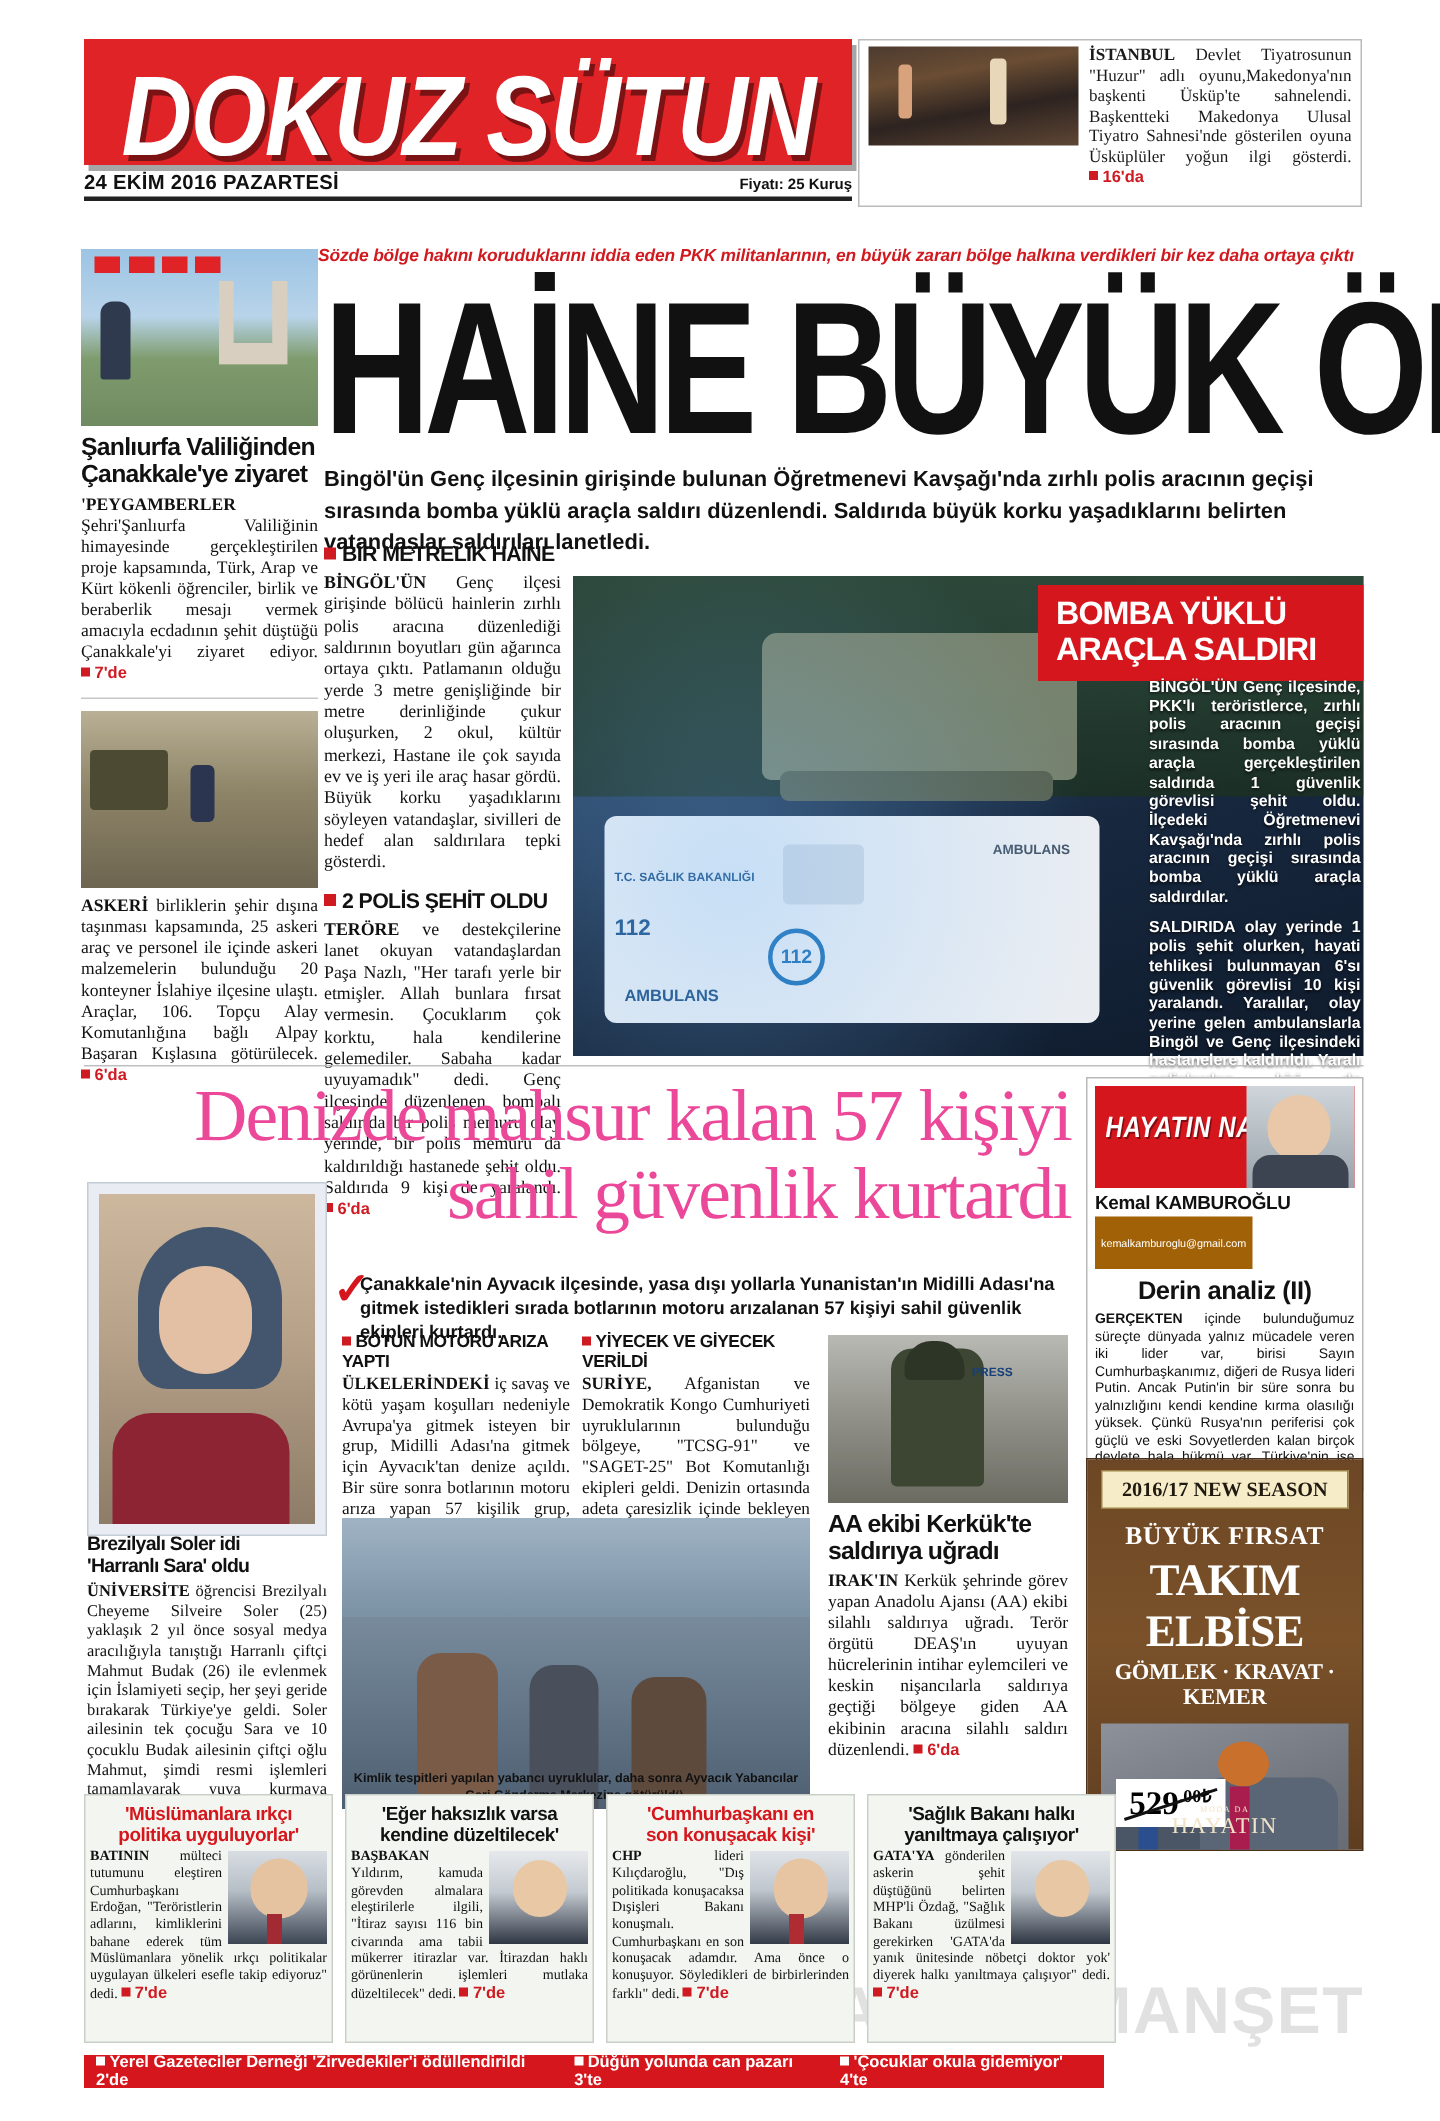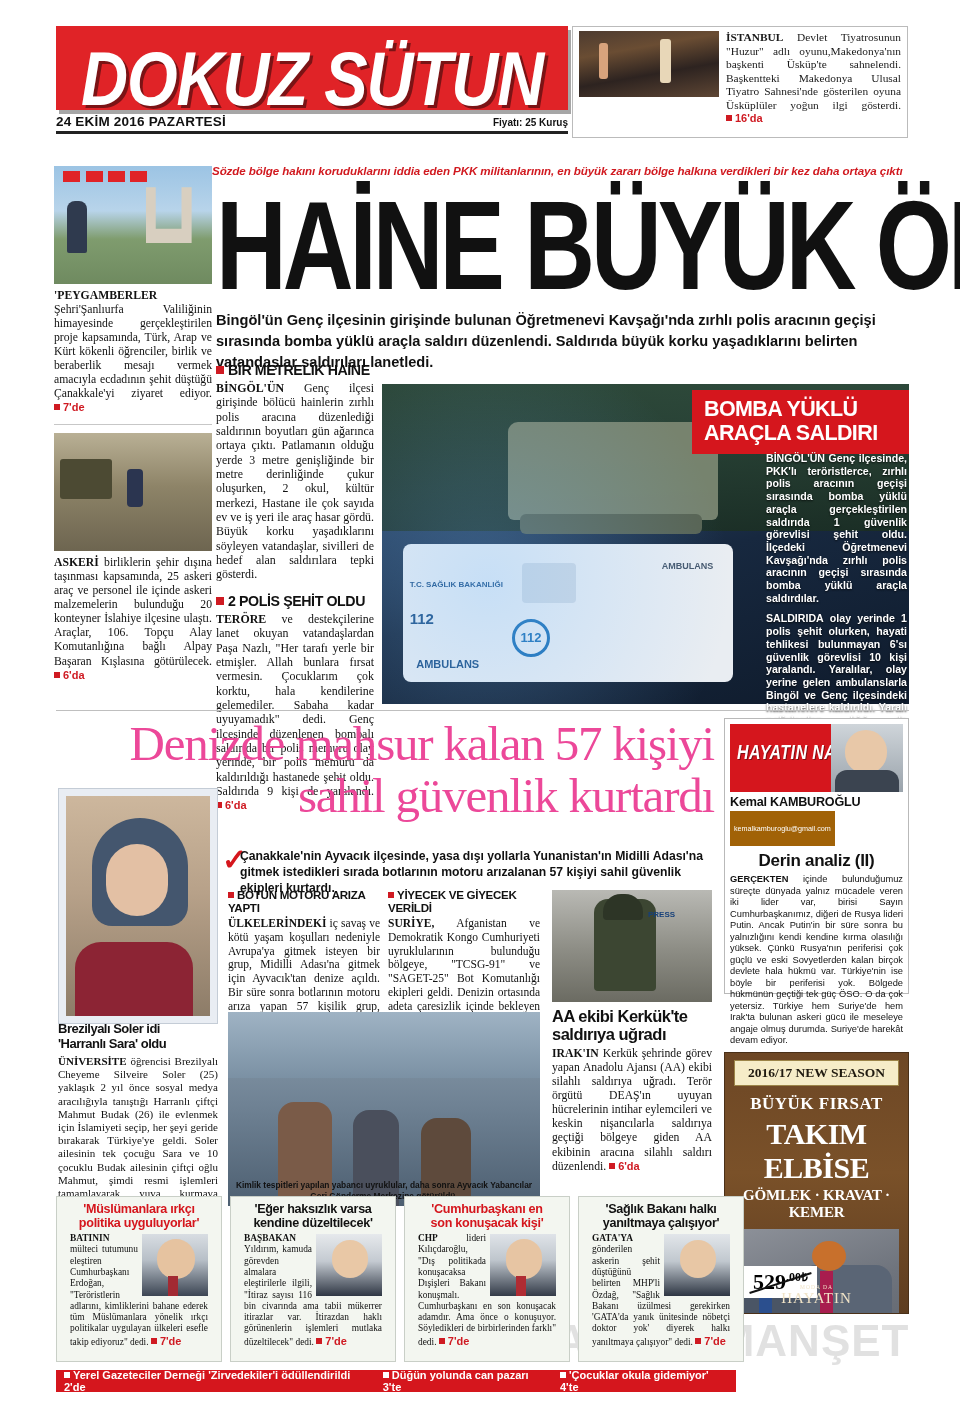--- a/index.html
+++ b/index.html
@@ -248,21 +248,21 @@
   }
   .col-text { font-family:"Liberation Sans", sans-serif; font-size:9.3px; line-height:1.24; text-align:justify; }
   .col-text b { font-weight:bold; }
   .col-ref {
     margin-top:3px; text-align:right;
     font-family:"Liberation Sans", sans-serif; font-weight:bold; font-size:9.5px; color:#555;
   }
 
   
   .adbox {
-    position:absolute; left:724px; top:1052px; width:185px; height:262px;
+    position:absolute; left:724px; top:972px; width:185px; height:262px;
     background:linear-gradient(180deg,#6d4725 0%,#7a5129 46%,#5e3d20 100%);
     border:1px solid #4a3018; overflow:hidden;
   }
   .ad-season {
     margin:7px 9px 0 9px; background:#f6ecc8; border:1px solid #9c8448;
     text-align:center; padding:4px 0;
     font-family:"Liberation Serif", serif; font-weight:bold; font-size:13.5px; color:#201a10;
   }
   .ad-l1 { text-align:center; color:#fff; font-family:"Liberation Serif",serif; font-weight:bold; font-size:17px; margin-top:8px; letter-spacing:.5px; }
   .ad-l2 { text-align:center; color:#fff; font-family:"Liberation Serif",serif; font-weight:bold; font-size:30px; margin-top:3px; letter-spacing:-.5px; }
@@ -287,21 +287,21 @@
     font-family:"Liberation Serif", serif; font-weight:bold; font-size:27px; color:#000;
   }
   .price-new sup { font-size:14px; }
   .ad-logo {
     position:absolute; left:0; right:0; bottom:6px; text-align:center;
     font-family:"Liberation Serif", serif; color:#f0e3c7; font-size:15px; letter-spacing:1px;
   }
   .ad-logo small { display:block; font-size:5.5px; letter-spacing:1px; }
 
   
-  .bbox { position:absolute; top:1196px; width:166px; height:166px; border:1px solid #c9cfc7; background:#f3f6f0; padding:5px 13px; }
+  .bbox { position:absolute; top:1196px; width:166px; height:166px; border:1px solid #c9cfc7; background:#f3f6f0; padding:5px 3px; }
   .bb-head {
     font-family:"Liberation Sans", sans-serif; font-weight:bold;
     font-size:12.6px; line-height:1.12; text-align:center; letter-spacing:-.3px; margin-bottom:3px;
   }
   .bb-head.red { color:#d5161d; }
   .bb-body { font-size:9.4px; line-height:1.2; text-align:justify; }
   .bb-body b { font-weight:bold; }
   .bb-photo { float:right; width:66px; height:62px; margin:1px 0 2px 4px; }
   .face1{background:linear-gradient(180deg,#d8dde2 0%,#b7bfc7 42%,#3c4553 100%);position:relative;}
   .face1::before{content:"";position:absolute;left:22%;top:8%;width:38px;height:40px;background:#e6c3a0;border-radius:19px;}
@@ -360,20 +360,21 @@
   <div class="bighead">HAİNE BÜYÜK ÖFKE</div>
   <div class="bigsub">Bingöl'ün Genç ilçesinin girişinde bulunan Öğretmenevi Kavşağı'nda zırhlı polis aracının geçişi sırasında bomba yüklü araçla saldırı düzenlendi. Saldırıda büyük korku yaşadıklarını belirten vatandaşlar saldırıları lanetledi.</div>
 
   <div class="lcol">
     <div class="side-photo photo-canakkale">
       <span class="flag" style="left:6%"></span>
         <span class="flag" style="left:20%"></span>
         <span class="flag" style="left:34%"></span>
         <span class="flag" style="left:48%"></span>
     </div>
+    <div class="side-head">Şanlıurfa Valiliğinden Çanakkale'ye ziyaret</div>
     <div class="side-body">
       <b>'PEYGAMBERLER</b><span> Şehri'Şanlıurfa Valiliğinin himayesinde gerçekleştirilen proje kapsamında, Türk, Arap ve Kürt kökenli öğrenciler, birlik ve beraberlik mesajı vermek amacıyla ecdadının şehit düştüğü Çanakkale'yi ziyaret ediyor.</span>
       <span class="pagemark"><span class="sq"></span><span>7'de</span></span>
     </div>
     <div class="hr-thin"></div>
     <div class="side-photo photo-askeri"></div>
     <div class="side-body">
       <b>ASKERİ</b><span> birliklerin şehir dışına taşınması kapsamında, 25 askeri araç ve personel ile içinde askeri malzemelerin bulunduğu 20 konteyner İslahiye ilçesine ulaştı. Araçlar, 106. Topçu Alay Komutanlığına bağlı Alpay Başaran Kışlasına götürülecek.</span>
       <span class="pagemark"><span class="sq"></span><span>6'da</span></span>
     </div>

